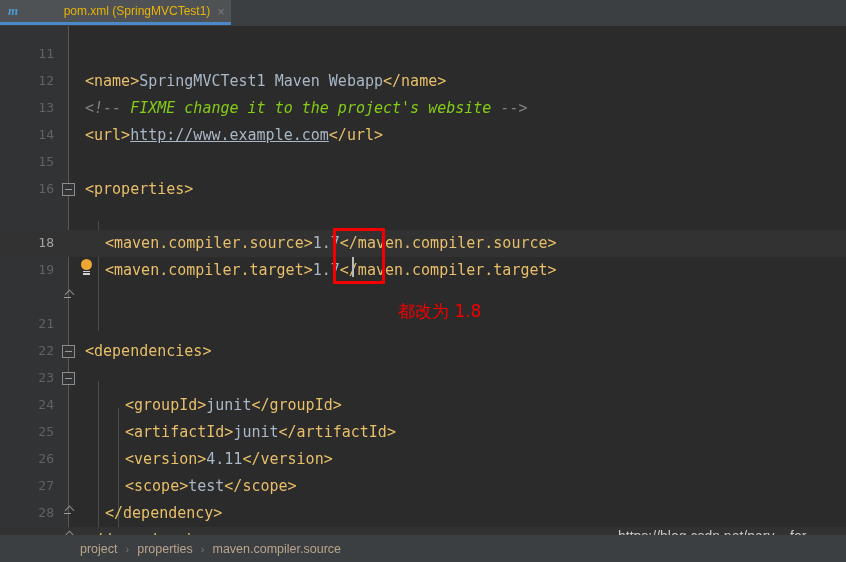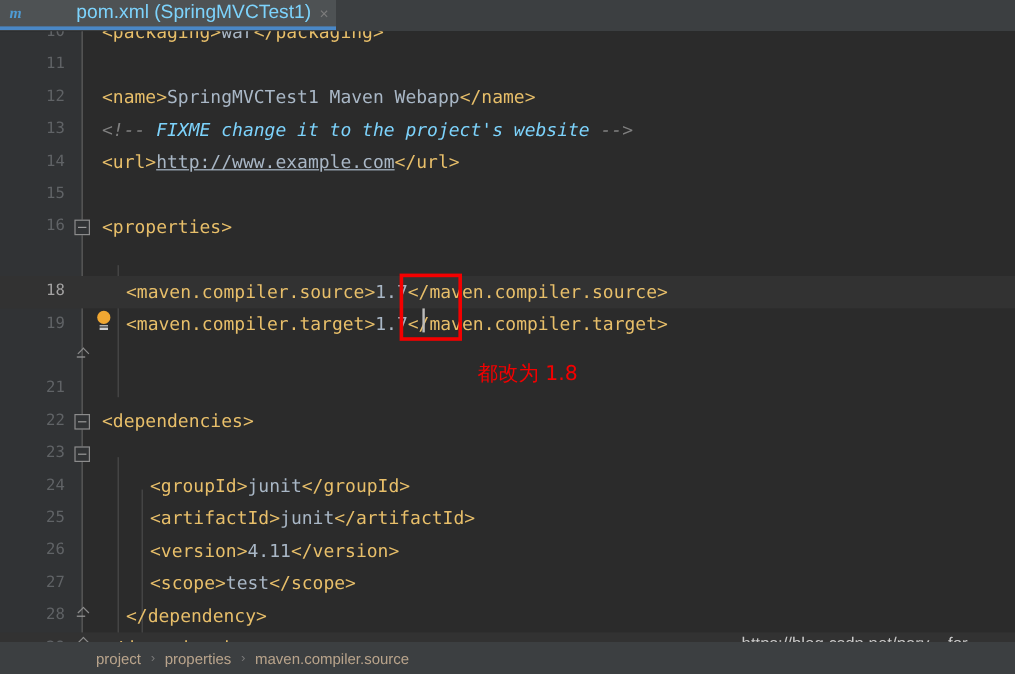--- a/index.html
+++ b/index.html
@@ -38,22 +38,22 @@
   .maven-icon {
     font-family: "Liberation Serif", serif;
     font-style: italic;
     font-weight: bold;
     font-size: 13px;
     color: #4e9bd4;
     margin-right: 6px;
     letter-spacing: -0.5px;
   }
   .tab-label {
-    font-size: 16px;
-    color: #7dd3fc;
+    font-size: 12px;
+    color: #eab308;
     white-space: nowrap;
     padding-left: 40px;
   }
   .tab-close {
     font-size: 13px;
     color: #7d7d7d;
     margin-left: 7px;
     line-height: 1;
     cursor: pointer;
   }
@@ -100,21 +100,21 @@
     position: absolute;
     left: 85px;
     font-family: "DejaVu Sans Mono", monospace;
     font-size: 15px;
     white-space: pre;
     color: #a9b7c6;
   }
   .tag   { color: #e8bf6a; }
   .txt   { color: #a9b7c6; }
   .cmt-d { color: #808080; font-style: italic; }
-  .cmt-b { color: #7dd3fc; font-style: italic; }
+  .cmt-b { color: #84cc16; font-style: italic; }
   .link  { color: #a9b7c6; text-decoration: underline; }
 
   
   #foldrail {
     position: absolute;
     left: 68px; top: 0;
     width: 1px; height: 509px;
     background: #585858;
   }
   .foldmark {
@@ -249,24 +249,20 @@
 
 <div id="editor">
 
   <div id="gutter-bg"></div>
   <div id="foldrail"></div>
 
   <div class="indent" style="left:98px; top:195px; height:110px;"></div>
   <div class="indent" style="left:98px; top:355px; height:180px;"></div>
   <div class="indent" style="left:118px; top:382px; height:125px;"></div>
 
-  <div class="row" style="top:-12px;">
-    <span class="lineno">10</span>
-    <span class="code"><span class="tag">&lt;packaging&gt;</span><span class="txt">war</span><span class="tag">&lt;/packaging&gt;</span></span>
-  </div>
 
   <div class="row" style="top:15px;">
     <span class="lineno">11</span>
   </div>
 
   <div class="row" style="top:42px;">
     <span class="lineno">12</span>
     <span class="code"><span class="tag">&lt;name&gt;</span><span class="txt">SpringMVCTest1 Maven Webapp</span><span class="tag">&lt;/name&gt;</span></span>
   </div>
 

